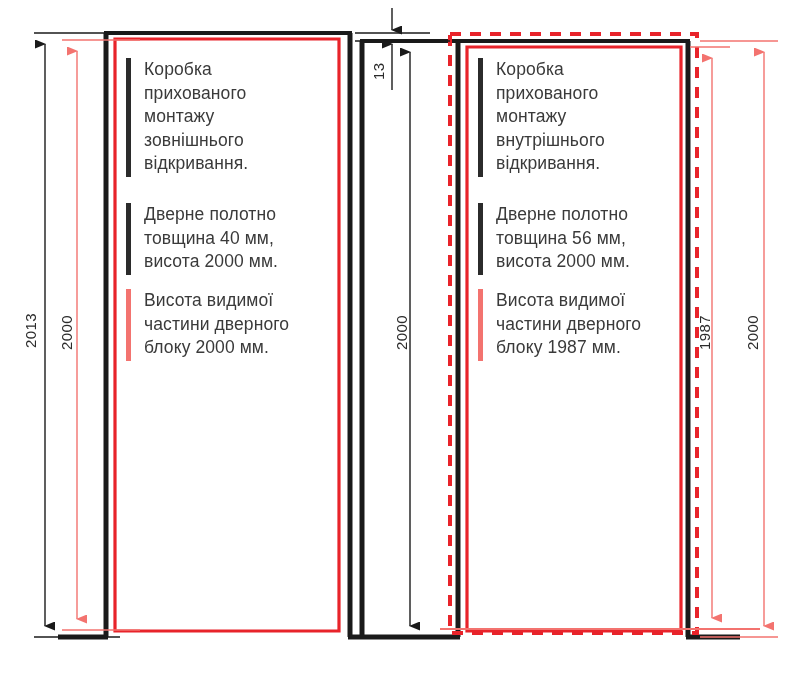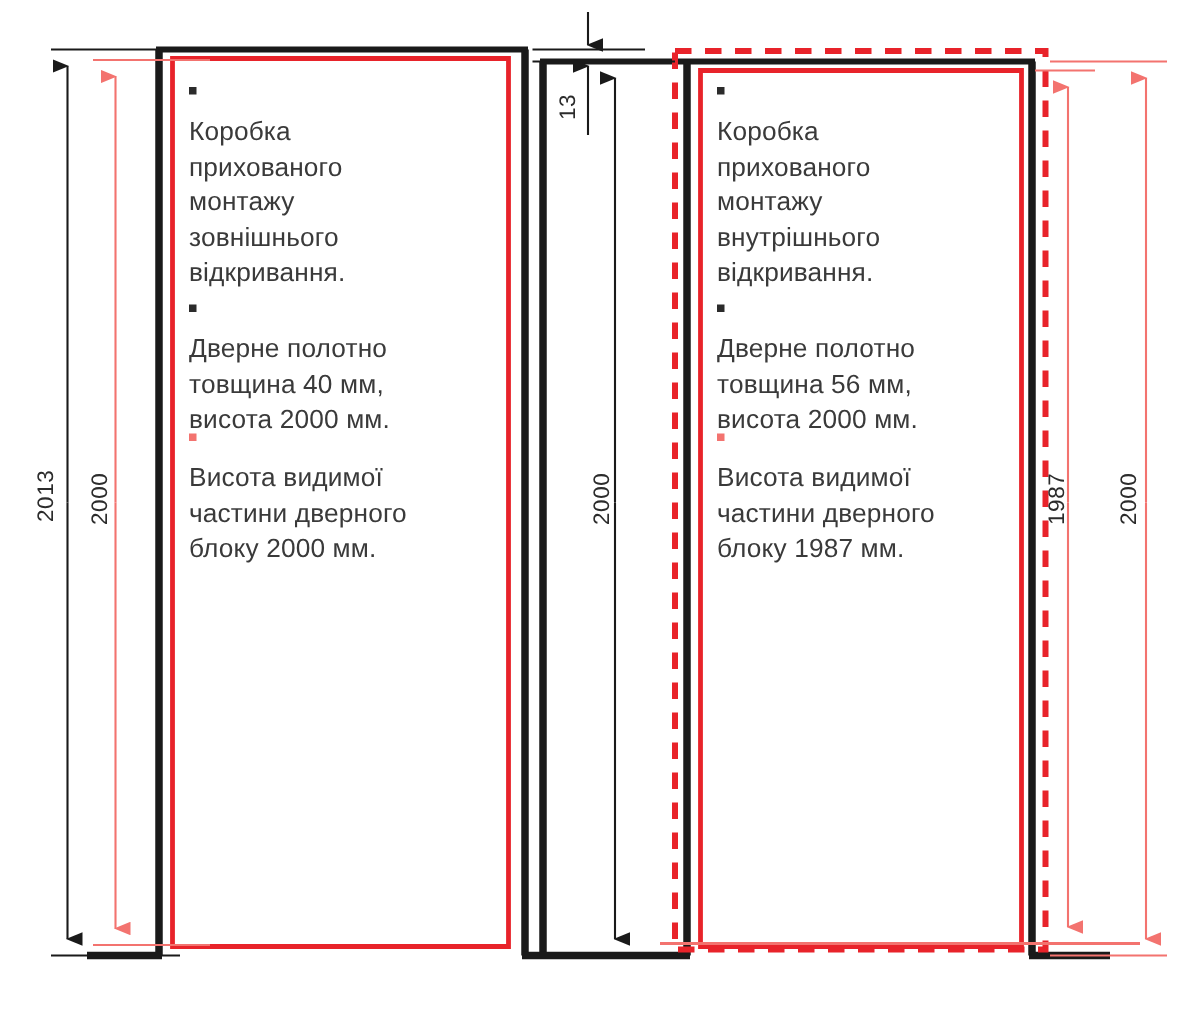--- a/index.html
+++ b/index.html
@@ -18,21 +18,20 @@
     position:absolute;
     left:0; top:0;
     width:800px; height:686px;
   }
   
   .note{
     position:absolute;
     display:flex;
     align-items:flex-start;
     gap:13px;
-    flex-direction:column;
   }
   .note .bar{
     width:5px;
     flex:0 0 5px;
     border-radius:0;
   }
   .note .bar.dark{ background:#2b2b2b; }
   .note .bar.salmon{ background:#f3736f; }
   .note .lines{
     font-size:17.5px;

